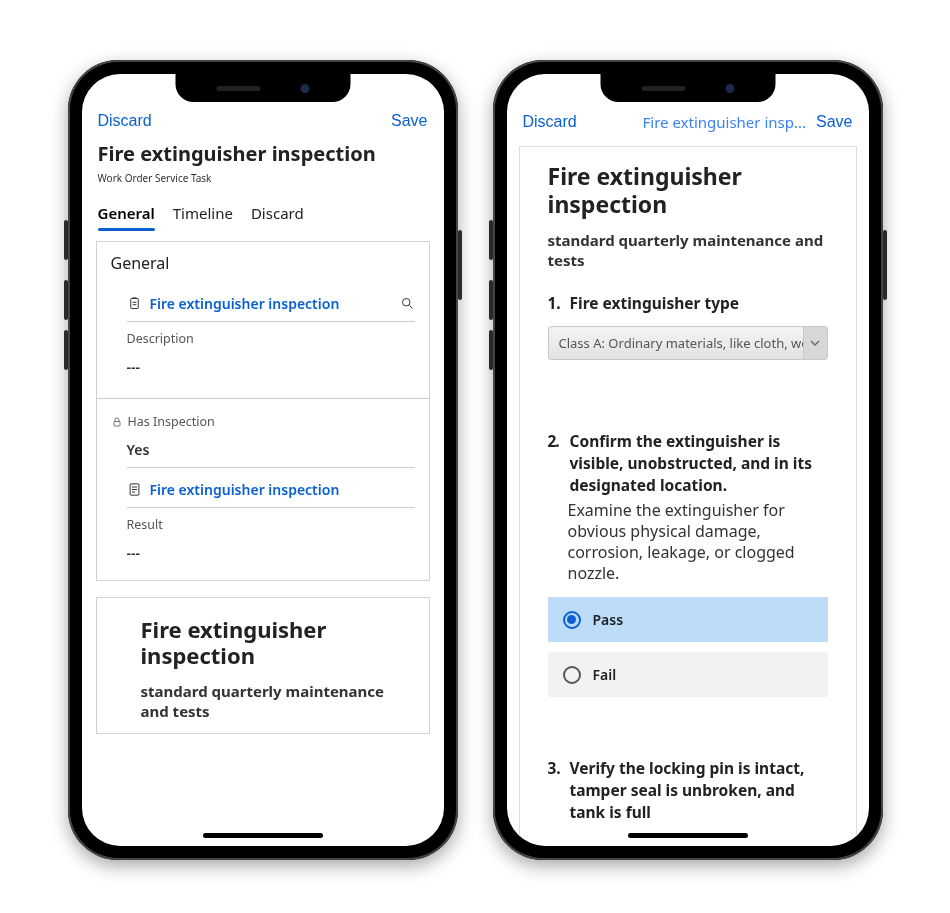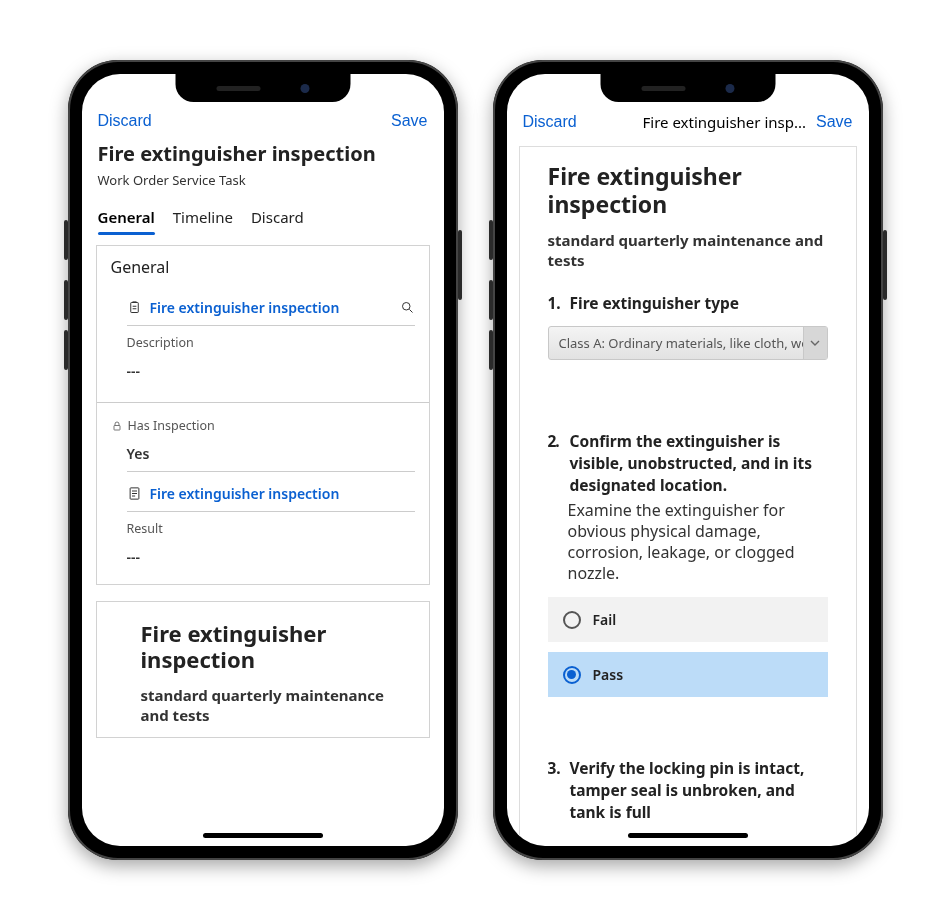--- a/index.html
+++ b/index.html
@@ -76,25 +76,25 @@
 
   
   .topbar {
     display:flex;
     align-items:center;
     padding:4px 16px 8px 16px;
     gap:10px;
   }
   .link-btn { color:#0a60d1; font-size:16px; background:none; border:none; cursor:pointer; }
   .spacer { flex:1; }
-  .topbar-title { font-size:15px; color:#000000; white-space:nowrap; overflow:hidden; text-overflow:ellipsis; max-width:190px;margin-left:12px;}
+  .topbar-title { font-size:15px; color:#3b82f6; white-space:nowrap; overflow:hidden; text-overflow:ellipsis; max-width:190px;margin-left:12px;}
 
   
   .page-title { font-size:20px; font-weight:700; padding:2px 16px 2px 16px;}
-  .page-subtitle { font-size:13px; padding:2px 16px 12px 16px; color:#333;}
+  .page-subtitle { font-size:10px; padding:2px 16px 12px 16px; color:#333;}
   .tabs { display:flex; gap:18px; padding:0 16px; border-bottom:0; font-size:15px;}
   .tab { padding:6px 0 8px 0; color:#222; position:relative; cursor:pointer;}
   .tab.active { color:#000; font-weight:600;}
   .tab.active::after { content:""; position:absolute; left:0; right:0; bottom:0; height:3px; background:#0a60d1; border-radius:2px;}
   .card {
     margin:10px 14px 0 14px;
     border:1px solid #d2d2d2;
     background:#fff;
   }
   .card-h { padding:10px 14px 8px 14px; font-size:16px; }
@@ -309,28 +309,28 @@
 
           <div style="height:54px"></div>
 
           <div class="q-num">
             <span class="n" style="letter-spacing:-1px;">2.</span>
             <span>Confirm the extinguisher is visible, unobstructed, and in its designated location.</span>
           </div>
           <div class="q-help">Examine the extinguisher for obvious physical damage, corrosion, leakage, or clogged nozzle.</div>
 
           <div class="opts">
+            <div class="opt selected">
+              <span class="radio"></span>
+              <span>Pass</span>
+            </div>
             <div class="opt">
               <span class="radio"></span>
               <span>Fail</span>
             </div>
-            <div class="opt selected">
-              <span class="radio"></span>
-              <span>Pass</span>
-            </div>
           </div>
 
           <div style="height:34px"></div>
 
           <div class="q-num">
             <span class="n">3.</span>
             <span>Verify the locking pin is intact, tamper seal is unbroken, and tank is full</span>
           </div>
         </div>
 

